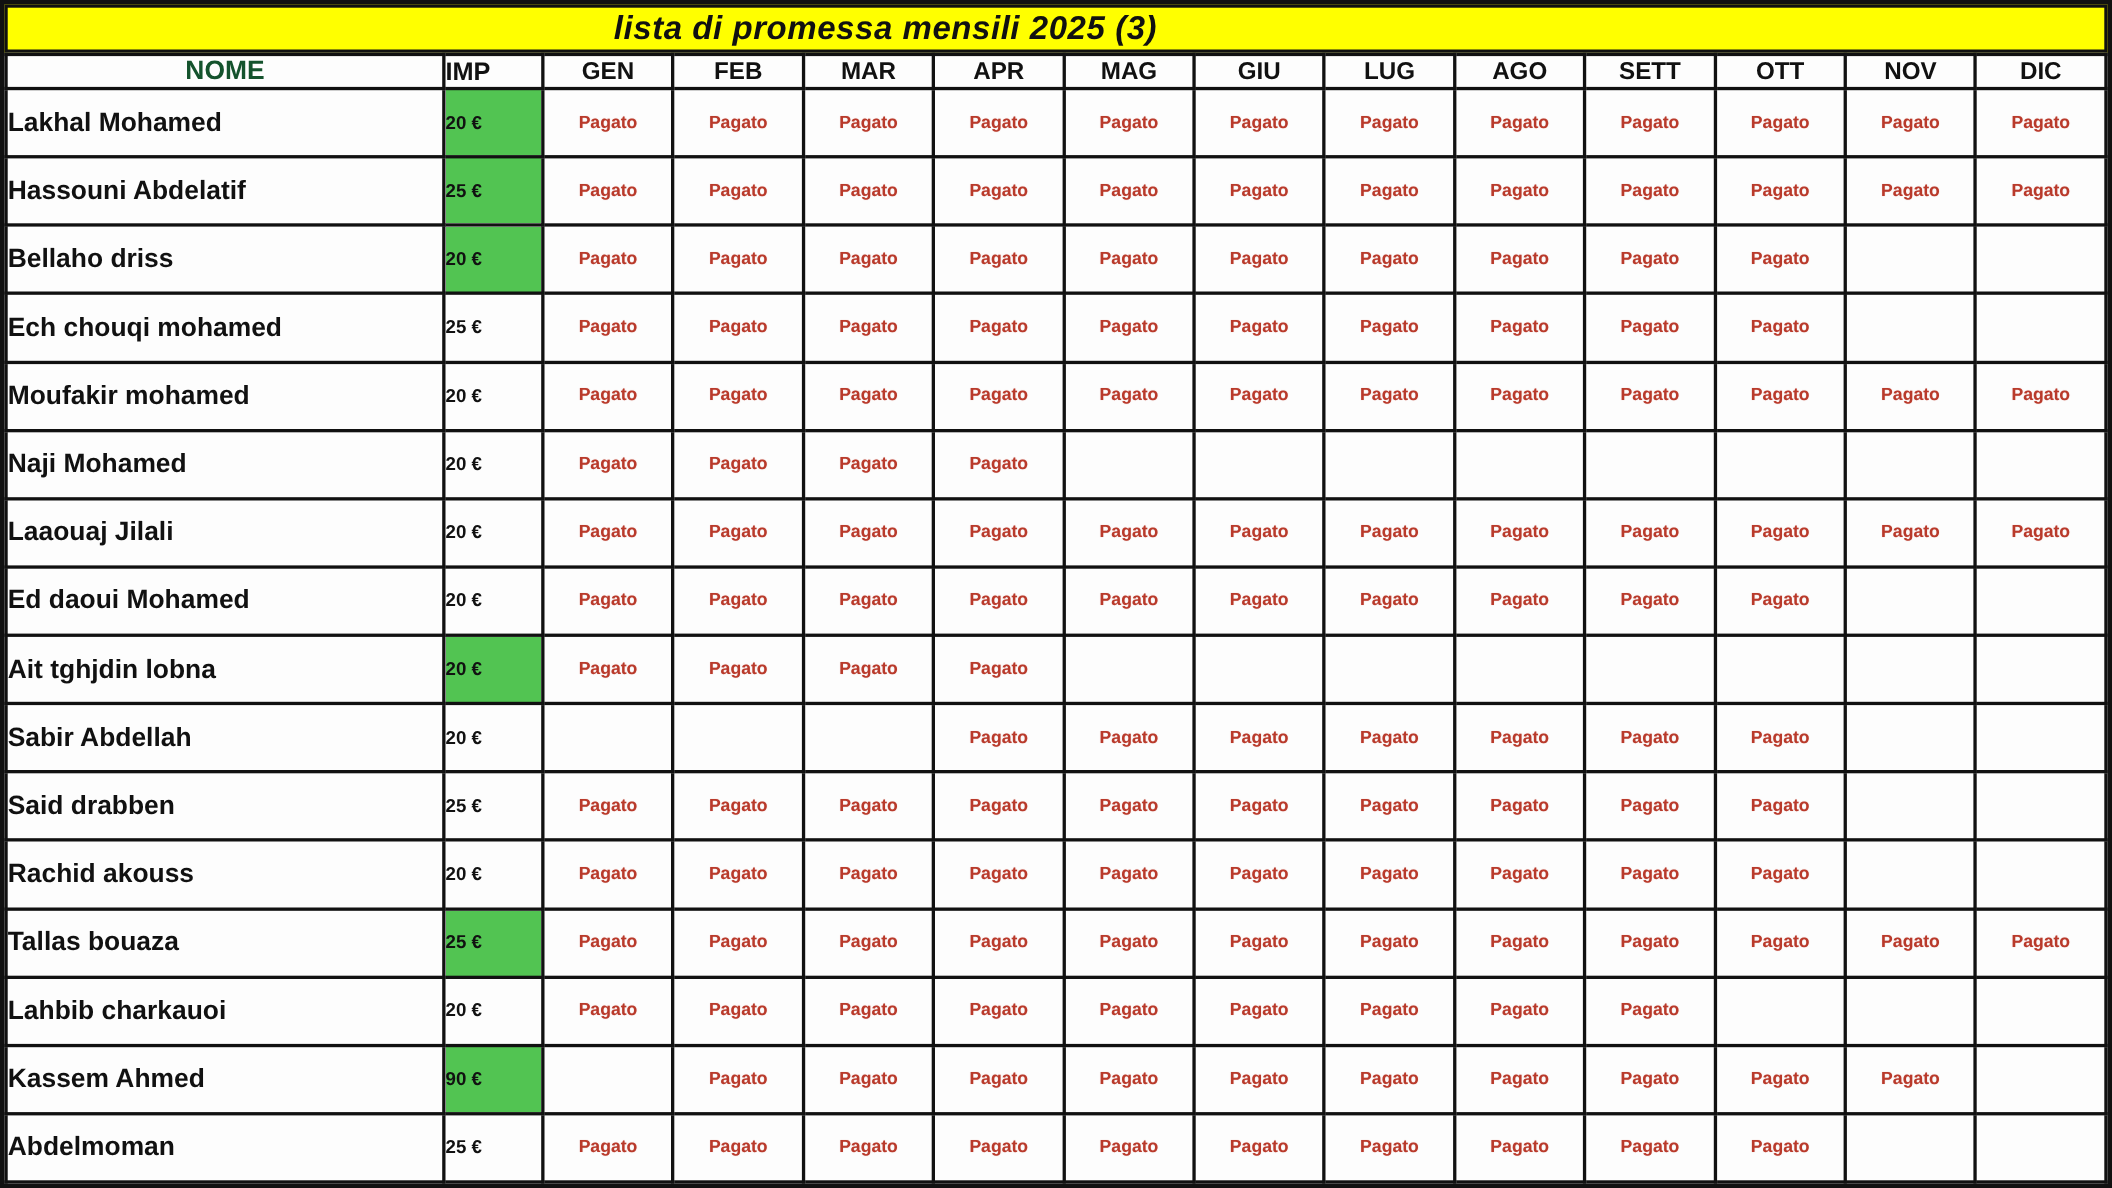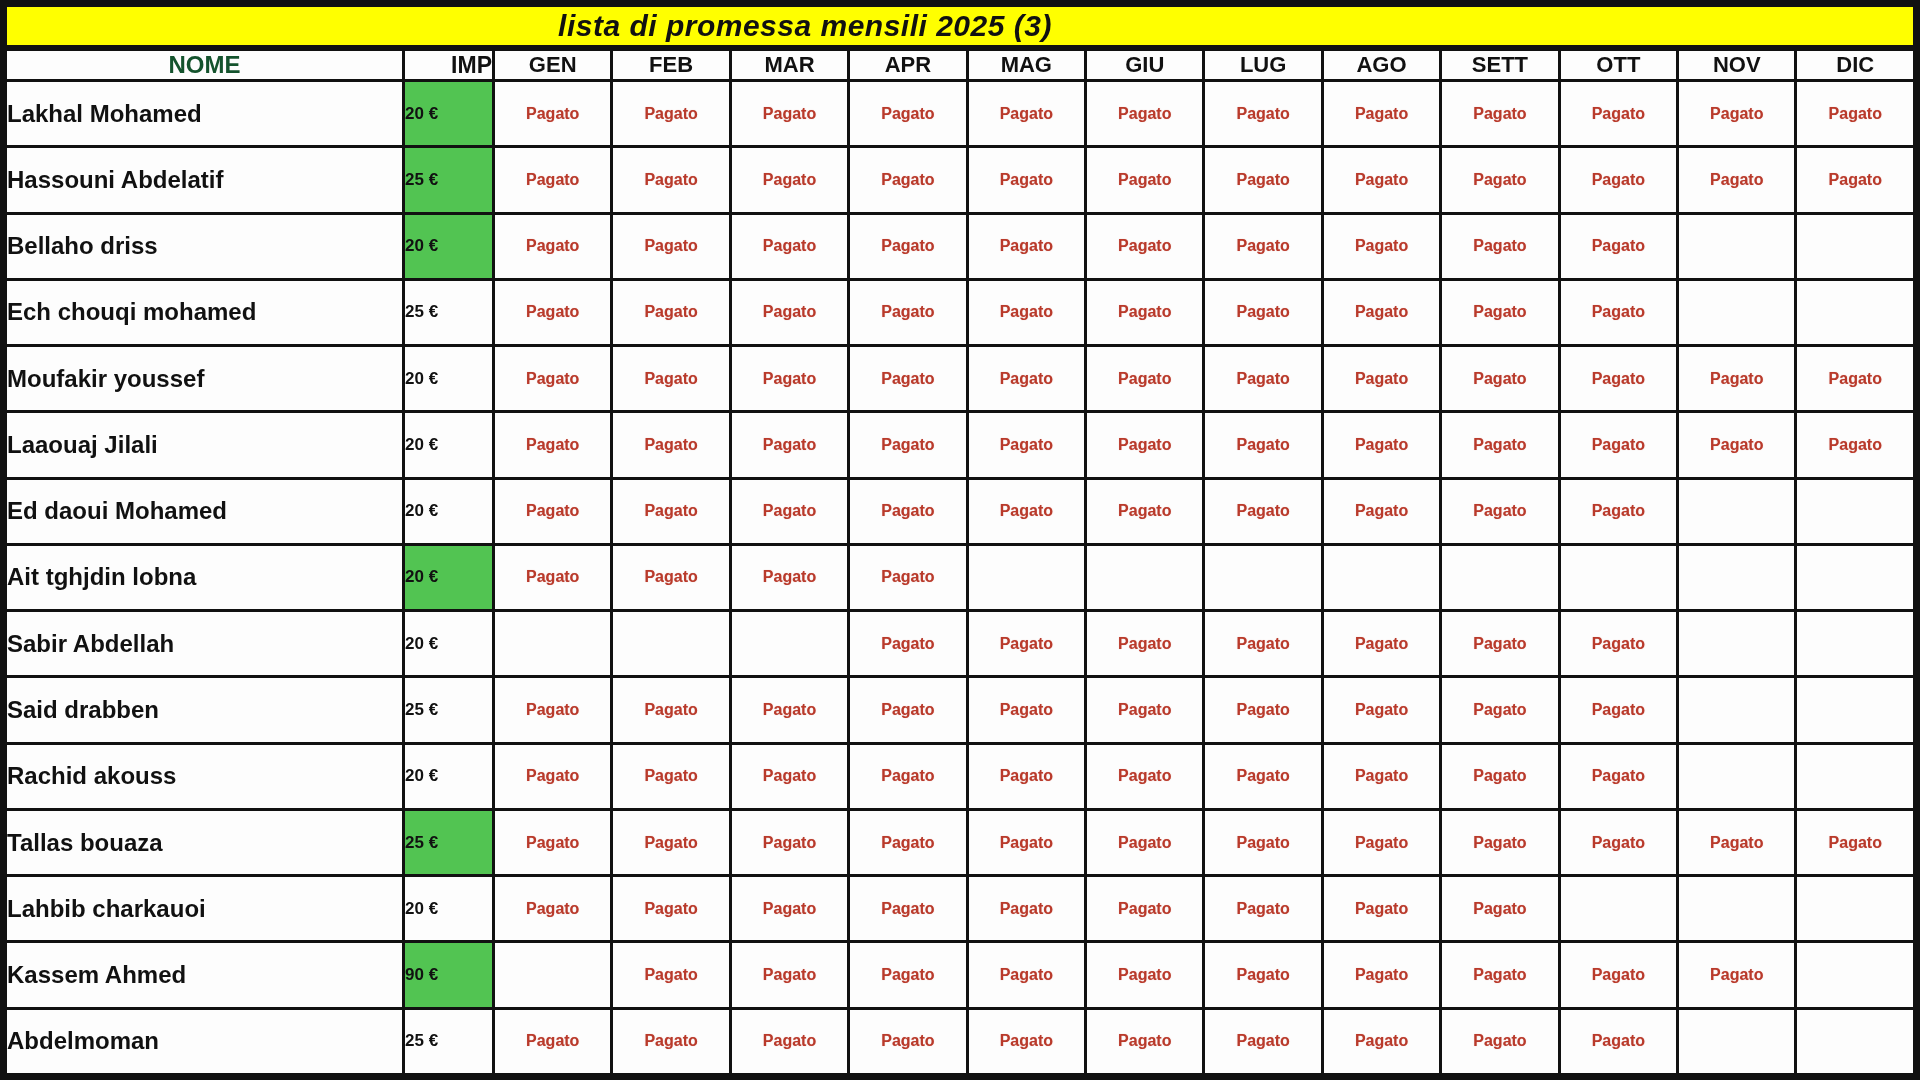--- a/index.html
+++ b/index.html
@@ -56,21 +56,21 @@
   th.h-name {
     font-size: 24px;
     font-weight: bold;
     color: #14532d;
     text-align: center;
   }
   th.h-imp {
     font-size: 23px;
     font-weight: bold;
     color: #111;
-    text-align: right;
+    text-align: left;
   }
   th.h-month {
     font-size: 22px;
     font-weight: bold;
     color: #111;
     text-align: center;
   }
   td.name-cell {
     font-size: 24px;
     font-weight: bold;
@@ -196,34 +196,50 @@
           <td class="month-cell"><span class="paid">Pagato</span></td>
           <td class="month-cell"><span class="paid">Pagato</span></td>
           <td class="month-cell"><span class="paid">Pagato</span></td>
           <td class="month-cell"><span class="paid">Pagato</span></td>
           <td class="month-cell"><span class="paid">Pagato</span></td>
           <td class="month-cell"><span class="paid">Pagato</span></td>
           <td class="month-cell"></td>
           <td class="month-cell"></td>
         </tr>
         <tr>
-          <td class="name-cell">Moufakir youssef</td>
-          <td class="imp-cell">20 €</td>
-          <td class="month-cell"><span class="paid">Pagato</span></td>
-          <td class="month-cell"><span class="paid">Pagato</span></td>
-          <td class="month-cell"><span class="paid">Pagato</span></td>
-          <td class="month-cell"><span class="paid">Pagato</span></td>
-          <td class="month-cell"><span class="paid">Pagato</span></td>
-          <td class="month-cell"><span class="paid">Pagato</span></td>
-          <td class="month-cell"><span class="paid">Pagato</span></td>
-          <td class="month-cell"><span class="paid">Pagato</span></td>
-          <td class="month-cell"><span class="paid">Pagato</span></td>
-          <td class="month-cell"><span class="paid">Pagato</span></td>
-          <td class="month-cell"><span class="paid">Pagato</span></td>
-          <td class="month-cell"><span class="paid">Pagato</span></td>
+          <td class="name-cell">Moufakir mohamed</td>
+          <td class="imp-cell">20 €</td>
+          <td class="month-cell"><span class="paid">Pagato</span></td>
+          <td class="month-cell"><span class="paid">Pagato</span></td>
+          <td class="month-cell"><span class="paid">Pagato</span></td>
+          <td class="month-cell"><span class="paid">Pagato</span></td>
+          <td class="month-cell"><span class="paid">Pagato</span></td>
+          <td class="month-cell"><span class="paid">Pagato</span></td>
+          <td class="month-cell"><span class="paid">Pagato</span></td>
+          <td class="month-cell"><span class="paid">Pagato</span></td>
+          <td class="month-cell"><span class="paid">Pagato</span></td>
+          <td class="month-cell"><span class="paid">Pagato</span></td>
+          <td class="month-cell"><span class="paid">Pagato</span></td>
+          <td class="month-cell"><span class="paid">Pagato</span></td>
+        </tr>
+        <tr>
+          <td class="name-cell">Naji Mohamed</td>
+          <td class="imp-cell">20 €</td>
+          <td class="month-cell"><span class="paid">Pagato</span></td>
+          <td class="month-cell"><span class="paid">Pagato</span></td>
+          <td class="month-cell"><span class="paid">Pagato</span></td>
+          <td class="month-cell"><span class="paid">Pagato</span></td>
+          <td class="month-cell"></td>
+          <td class="month-cell"></td>
+          <td class="month-cell"></td>
+          <td class="month-cell"></td>
+          <td class="month-cell"></td>
+          <td class="month-cell"></td>
+          <td class="month-cell"></td>
+          <td class="month-cell"></td>
         </tr>
         <tr>
           <td class="name-cell">Laaouaj Jilali</td>
           <td class="imp-cell">20 €</td>
           <td class="month-cell"><span class="paid">Pagato</span></td>
           <td class="month-cell"><span class="paid">Pagato</span></td>
           <td class="month-cell"><span class="paid">Pagato</span></td>
           <td class="month-cell"><span class="paid">Pagato</span></td>
           <td class="month-cell"><span class="paid">Pagato</span></td>
           <td class="month-cell"><span class="paid">Pagato</span></td>

